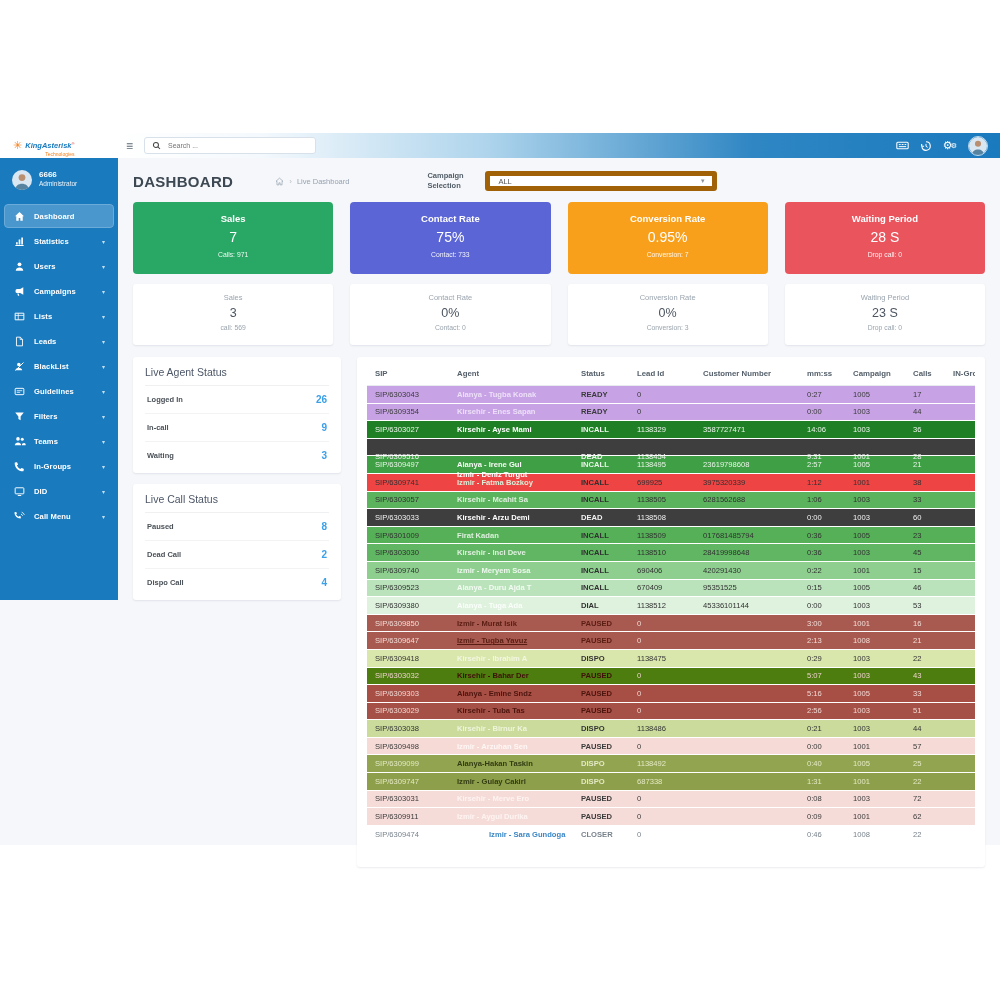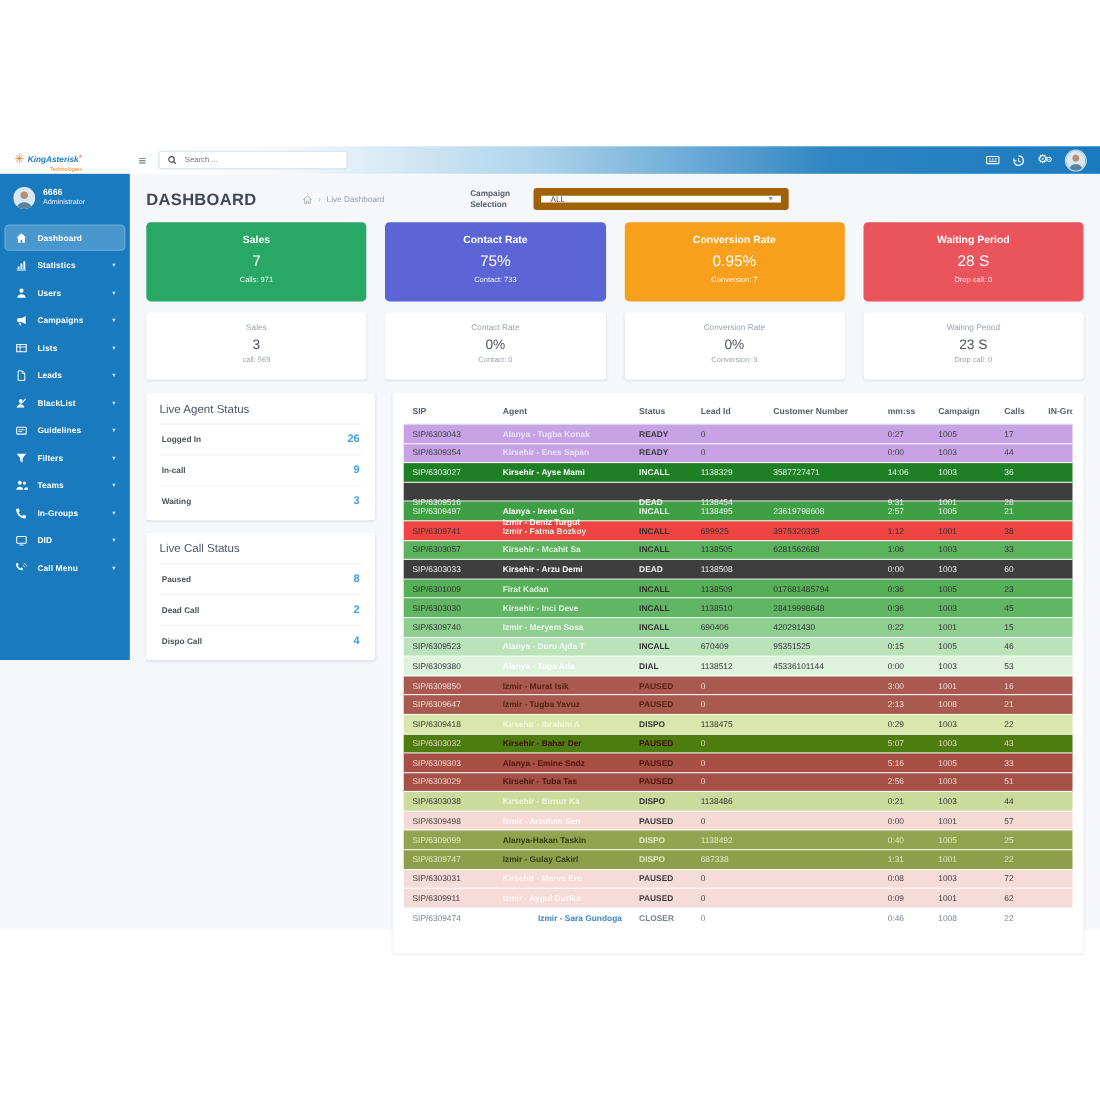--- a/index.html
+++ b/index.html
@@ -32,21 +32,21 @@
   .s-label{font-size:7.6px;font-weight:700;letter-spacing:.1px;}
   .s-caret{margin-left:auto;font-size:6px;opacity:.75;}
   
   .main{flex:1;padding:13px 15px 0;min-width:0;}
   .page-head{display:flex;align-items:center;margin-bottom:11px;}
   .page-title{font-size:15px;font-weight:700;color:#3d4852;letter-spacing:.3px;}
   .breadcrumb{display:flex;align-items:center;gap:5px;margin-left:42px;color:#97a3b0;font-size:7.5px;}
   .crumb-sep{font-size:8px;color:#b6bfc9;}
   .campaign{display:flex;align-items:center;gap:16px;margin-left:78px;}
   .campaign-label{font-size:7.5px;color:#525d68;font-weight:700;line-height:1.3;width:42px;}
-  .select{width:232px;height:20px;background:#fff;border:7px solid #a16207;border-radius:3px;display:flex;align-items:center;padding:0 8px;font-size:7.5px;color:#555;cursor:pointer;box-sizing:border-box;}
+  .select{width:232px;height:20px;background:#fff;border:5px solid #a16207;border-radius:3px;display:flex;align-items:center;padding:0 8px;font-size:7.5px;color:#555;cursor:pointer;box-sizing:border-box;}
   .select .chev{margin-left:auto;color:#8a949e;font-size:7px;}
   .stat-grid{display:grid;grid-template-columns:repeat(4,1fr);gap:17px;}
   .stat-card{height:72px;border-radius:4px;color:#fff;text-align:center;padding-top:11px;box-sizing:border-box;}
   .sc-title{font-size:9.5px;font-weight:600;}
   .sc-value{font-size:14px;margin-top:5px;}
   .sc-sub{font-size:6.8px;margin-top:6px;opacity:.92;}
   .sub-grid{display:grid;grid-template-columns:repeat(4,1fr);gap:17px;margin-top:10px;}
   .sub-card{height:61px;background:#fff;border-radius:3px;box-shadow:0 1px 2px rgba(62,57,107,.10);text-align:center;padding-top:9px;box-sizing:border-box;}
   .sb-title{font-size:7.5px;color:#9aa4ae;}
   .sb-value{font-size:12.5px;color:#4c5560;margin-top:4px;}
@@ -530,21 +530,21 @@
                 <span class="c status" style="color: rgb(90, 29, 19);">PAUSED</span>
                 <span class="c">0</span>
                 <span class="c"></span>
                 <span class="c">3:00</span>
                 <span class="c">1001</span>
                 <span class="c">16</span>
                 <span class="c"></span>
               </div>
               <div class="t-row" style="background-color: rgb(168, 90, 80); color: rgb(242, 220, 215);">
                 <span class="c sip">SIP/6309647</span>
-                <span class="c agent" style="color: rgb(90, 29, 19);">Izmir - Tugba Yavuz</span>
+                <span class="c agent" style="color: rgb(90, 29, 19); text-decoration: underline;">Izmir - Tugba Yavuz</span>
                 <span class="c status" style="color: rgb(90, 29, 19);">PAUSED</span>
                 <span class="c">0</span>
                 <span class="c"></span>
                 <span class="c">2:13</span>
                 <span class="c">1008</span>
                 <span class="c">21</span>
                 <span class="c"></span>
               </div>
               <div class="t-row" style="background-color: rgb(217, 230, 172); color: rgb(51, 51, 51);">
                 <span class="c sip">SIP/6309418</span>

